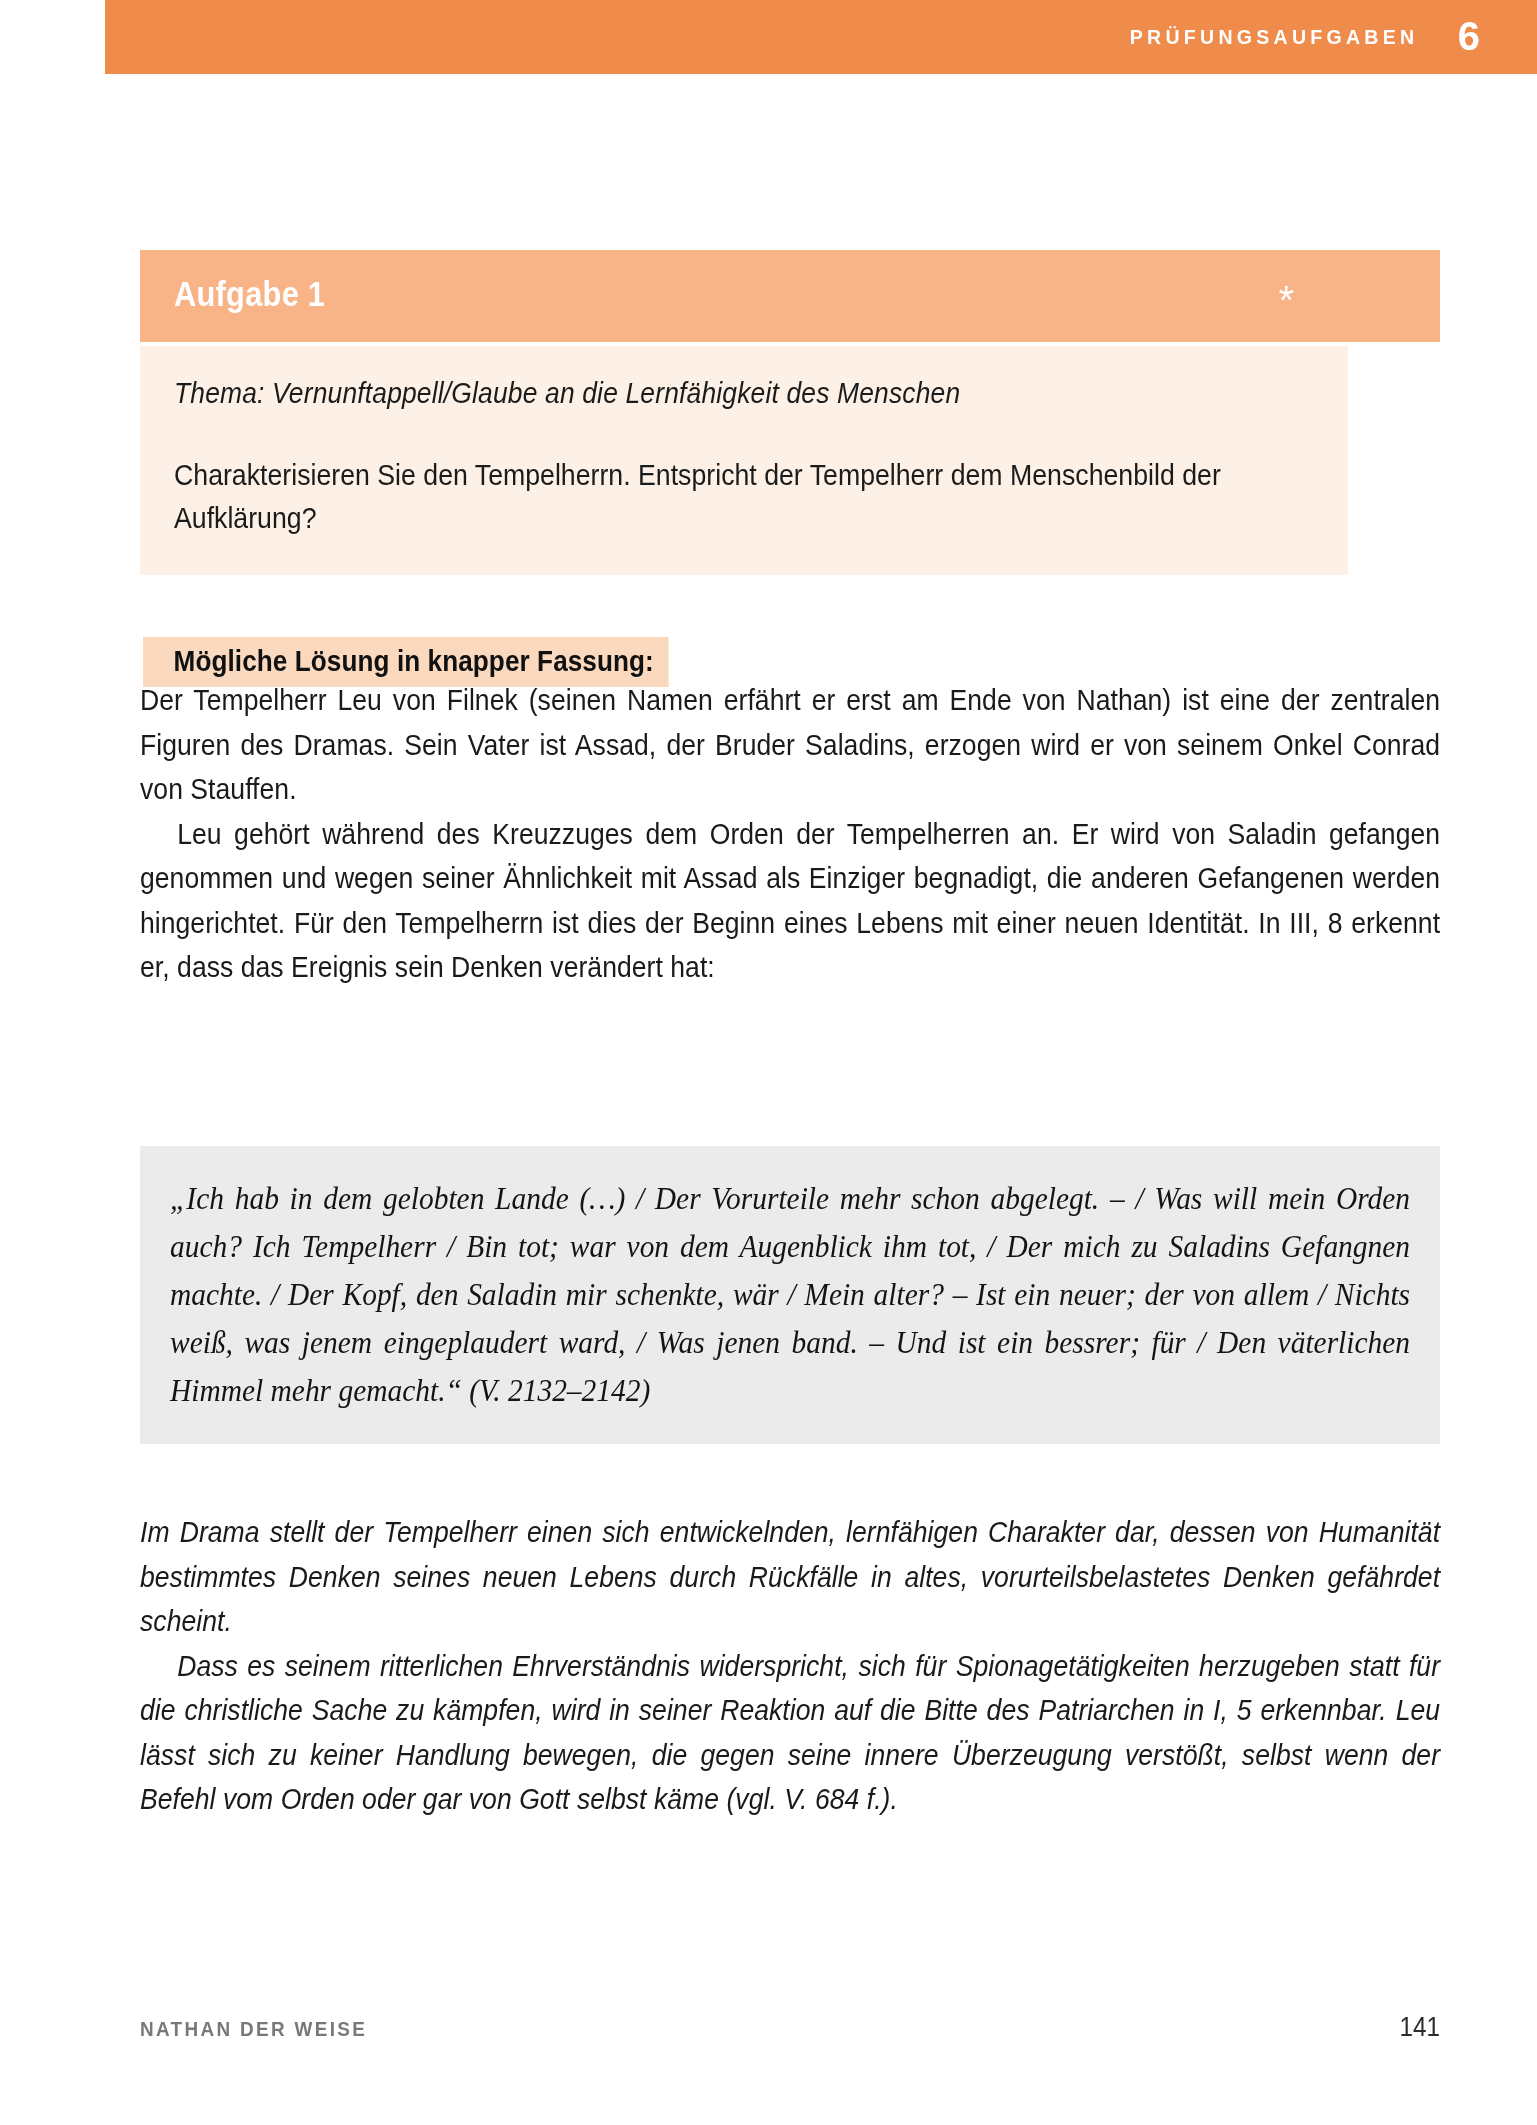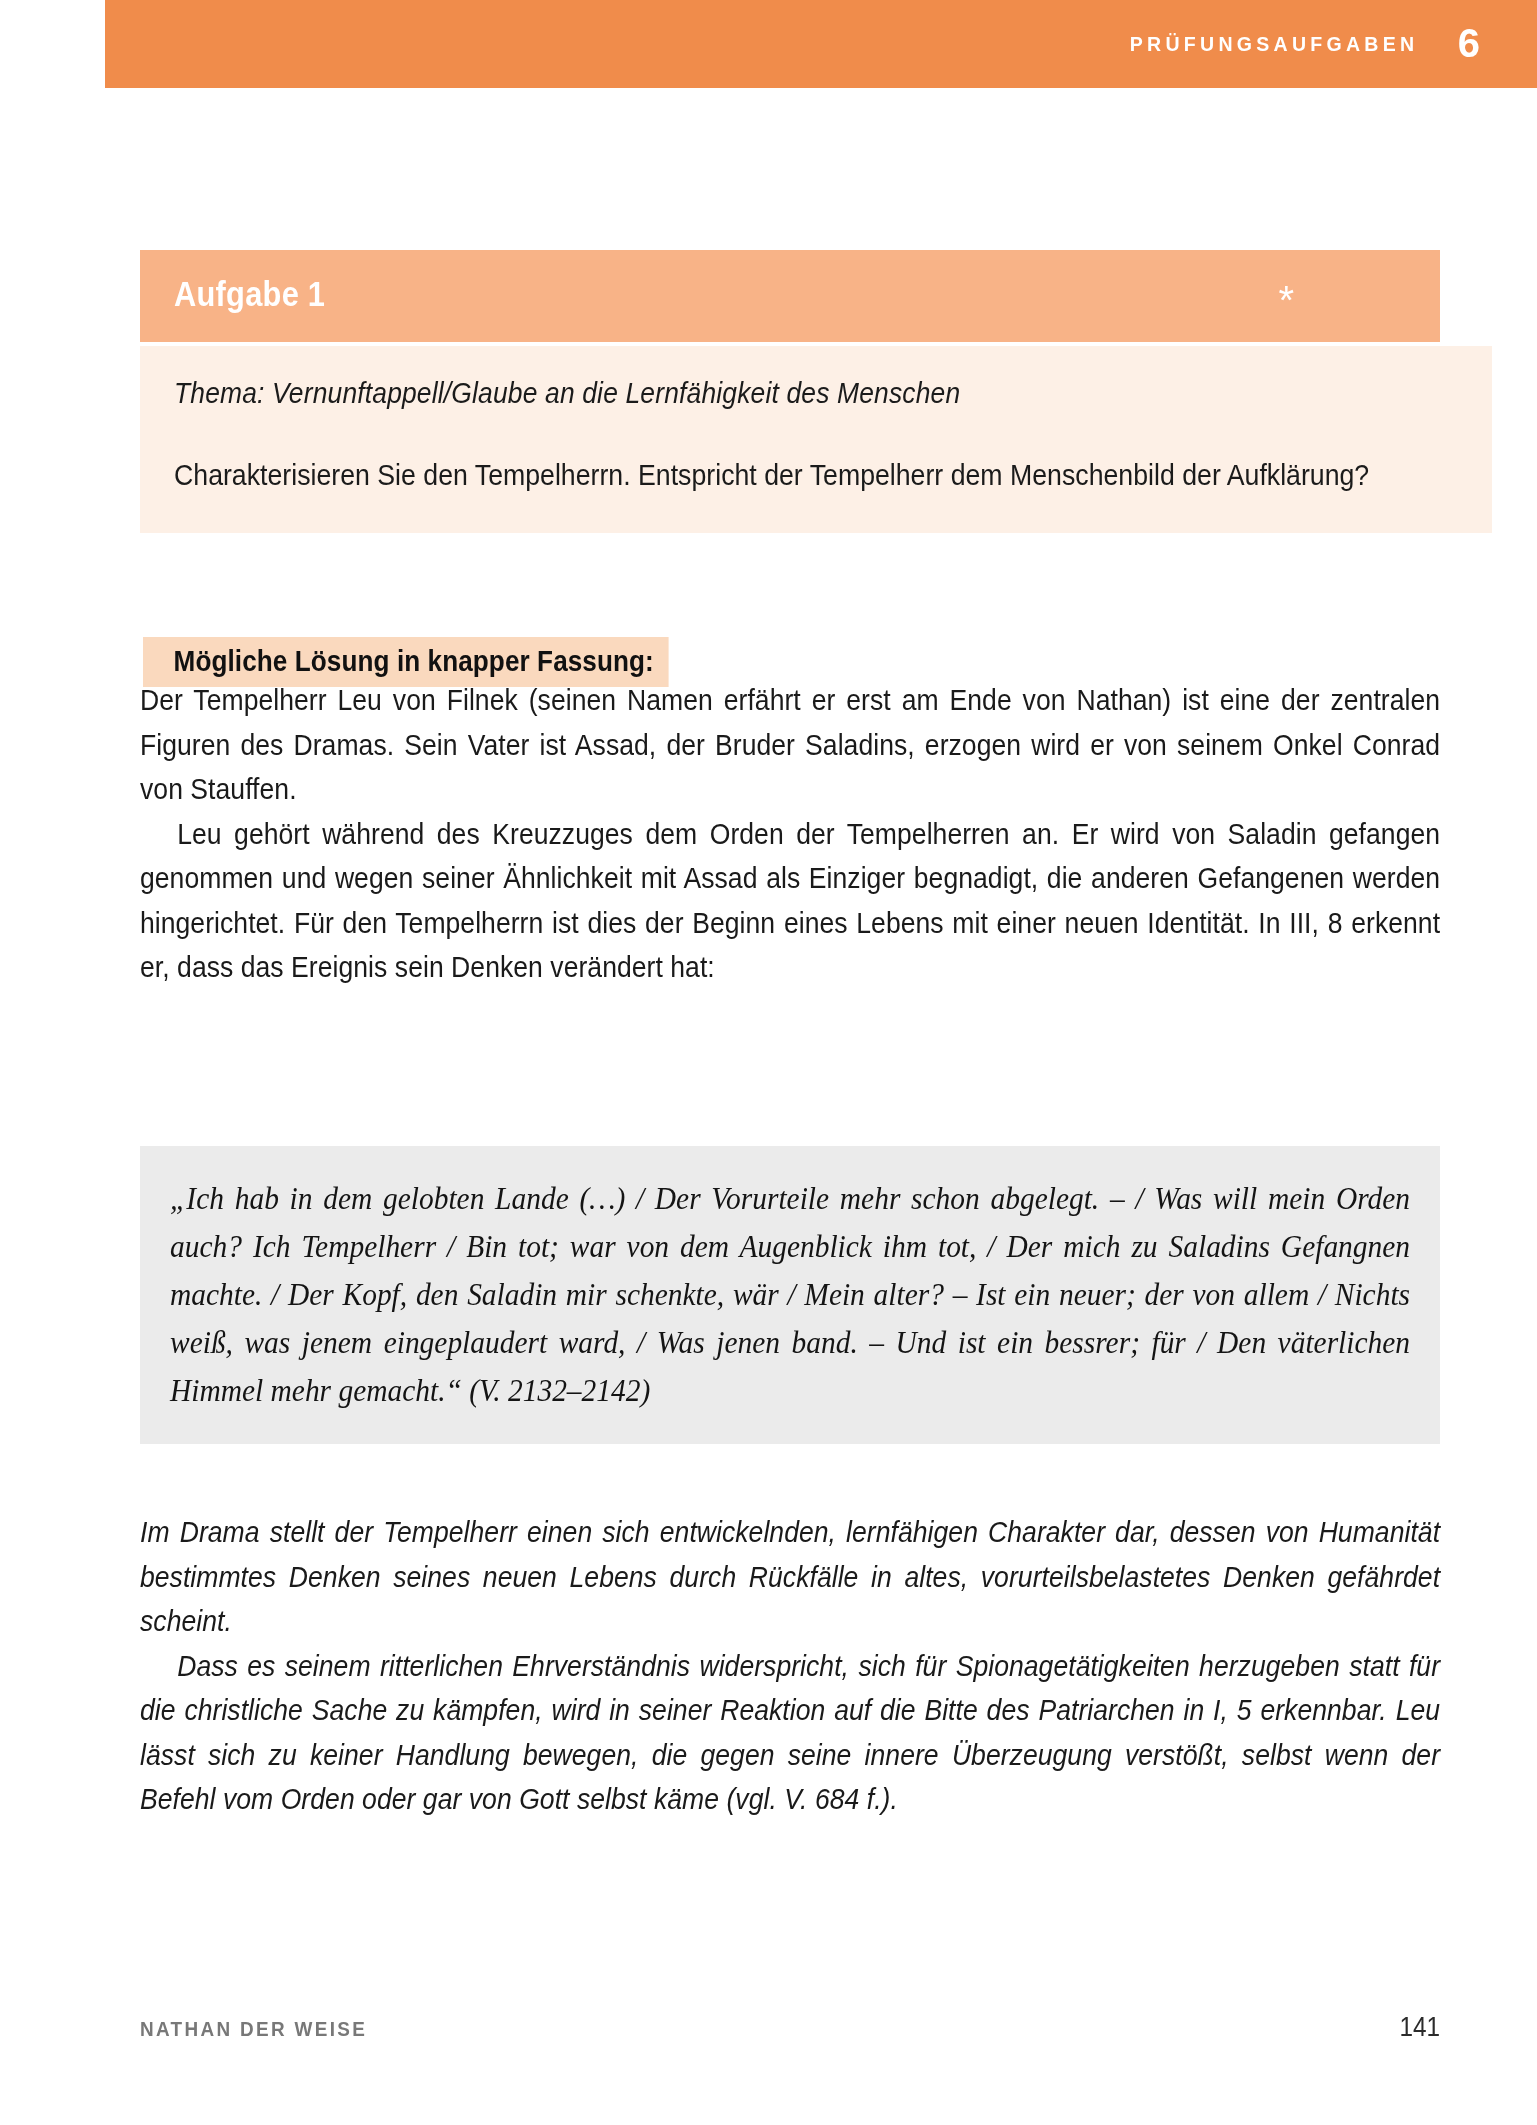--- a/index.html
+++ b/index.html
@@ -15,21 +15,21 @@
     overflow: hidden;
     -webkit-font-smoothing: antialiased;
   }
 
   
   .header-bar {
     position: absolute;
     left: 105px;
     top: 0;
     width: 1432px;
-    height: 88px;
+    height: 74px;
     background: #f08c4b;
     display: flex;
     align-items: center;
     justify-content: flex-end;
     box-sizing: border-box;
     padding-right: 57px;
   }
   .header-label {
     color: #ffffff;
     font-size: 21px;
@@ -91,21 +91,21 @@
     top: 4px;
     right: 120px;
     font-weight: 400;
   }
 
   
   .task-box {
     position: absolute;
     left: 0;
     top: 346px;
-    width: 1352px;
+    width: 1208px;
     background: #fdf0e6;
     box-sizing: border-box;
     padding: 30px 46px 36px 34px;
   }
   .task-theme {
     font-style: italic;
     font-size: 30px;
     color: #1b1b1b;
     transform: scaleX(0.88);
     transform-origin: left center;

